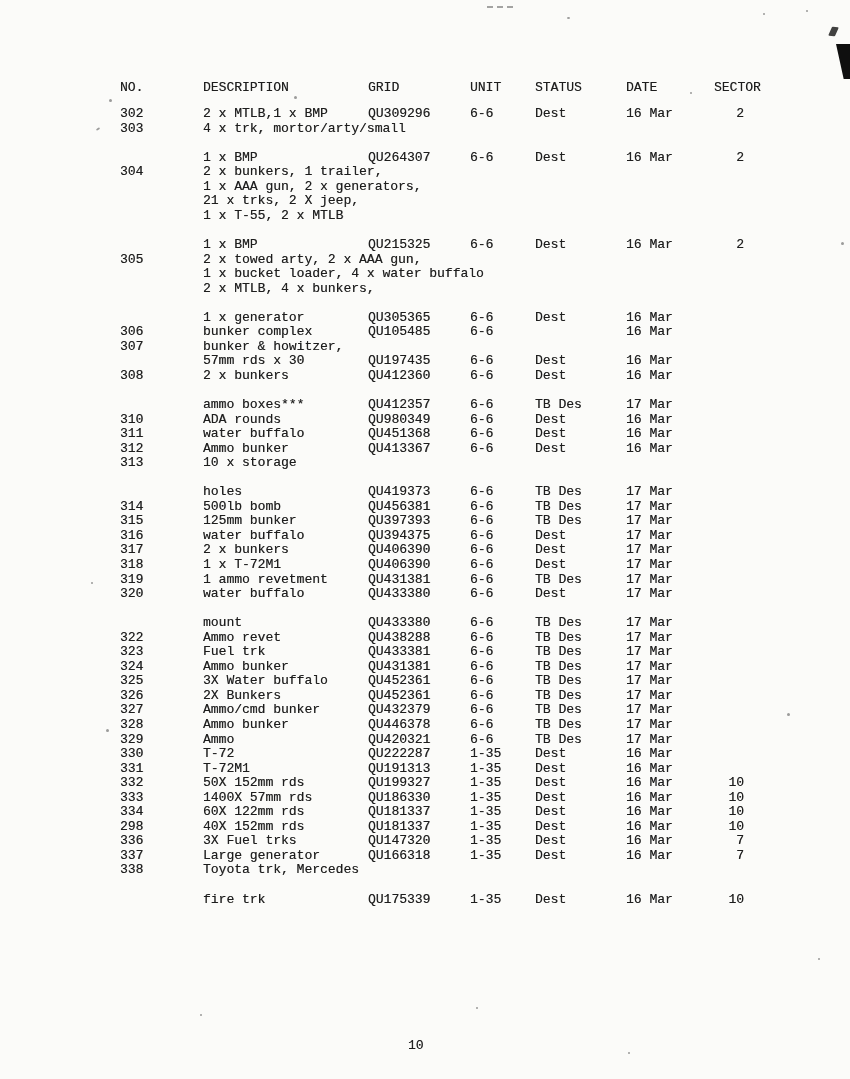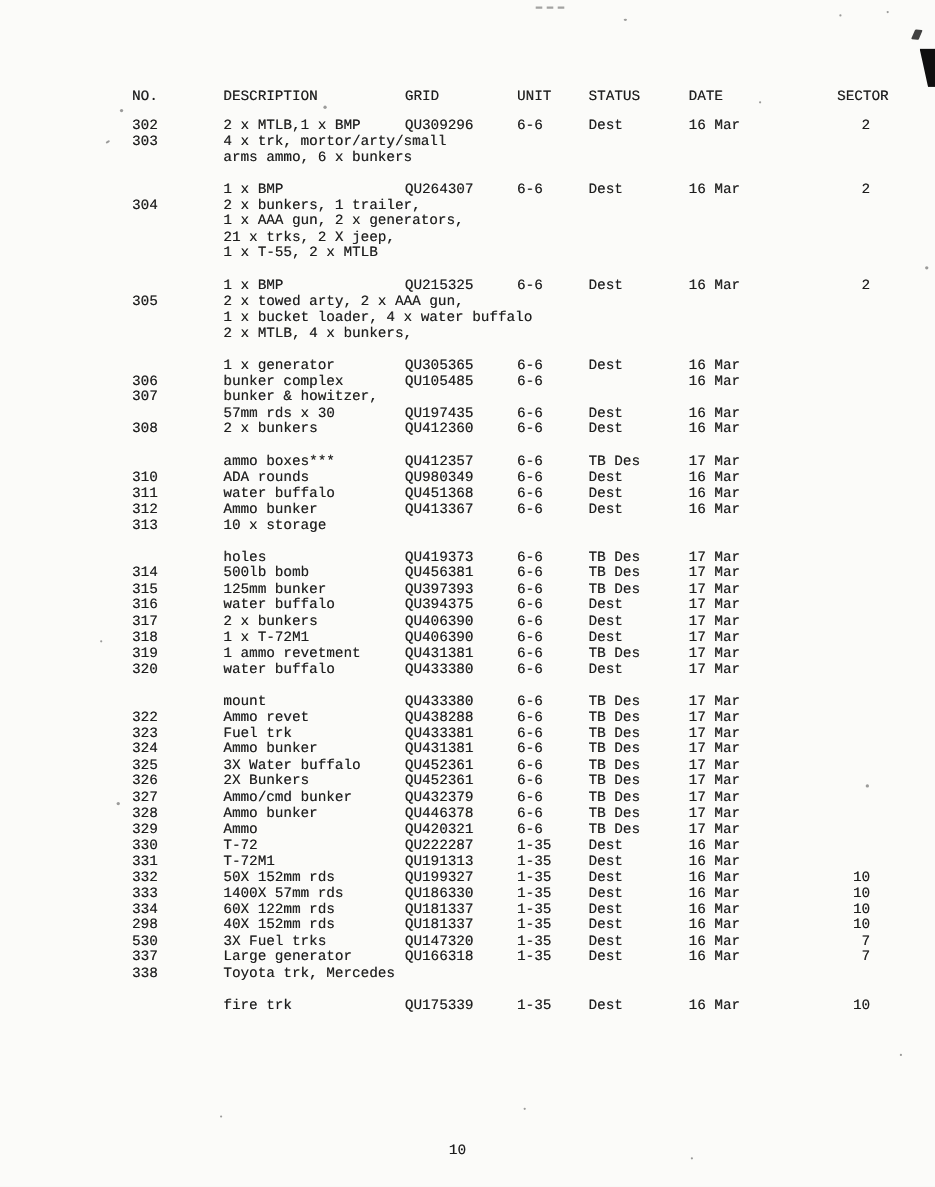--- a/index.html
+++ b/index.html
@@ -25,21 +25,21 @@
   }
   .row.gap { margin-top: 14.55px; }
   .head { margin-bottom: 11.5px; }
   .c { flex: 0 0 auto; display: block; }
   .c.no     { width: 83px; }
   .c.desc   { width: 165px; }
   .c.grid   { width: 102px; }
   .c.unit   { width: 65px; }
   .c.status { width: 91px; font-family: Liberation Mono, monospace; }
   .c.date   { width: 88px; }
-  .c.sector { width: 30px; text-align: right; margin-left: 47px; }
+  .c.sector { width: 30px; text-align: right; }
   .head .c.sector { width: 51px; text-align: left; }
   .page-number { position: absolute; left: 408px; top: 1039px; line-height: 14.55px; }
 
   
   .speck { position: absolute; background: #3c3c3c; border-radius: 50%; opacity: 0.5; }
   .dash-top { position: absolute; left: 487px; top: 6px; width: 26px; height: 0; border-top: 2px dashed #6a6a6a; opacity: 0.6; }
   .mark-a { position: absolute; left: 830px; top: 27px; width: 7px; height: 9px; background: #2c2c2c; transform: skewX(-18deg) rotate(6deg); border-radius: 1px; opacity: 0.9; }
   .mark-b { position: absolute; left: 836px; top: 44px; width: 14px; height: 35px; background: #0f0f0f; clip-path: polygon(0 0, 100% 0, 100% 100%, 55% 100%); }
 </style>
 </head>
@@ -88,29 +88,20 @@
   </div>
         <div class="row">
     <span class="c no">303</span>
     <span class="c desc">4 x trk, mortor/arty/small</span>
     <span class="c grid"></span>
     <span class="c unit"></span>
     <span class="c status"></span>
     <span class="c date"></span>
     <span class="c sector"></span>
   </div>
-        <div class="row">
-    <span class="c no"></span>
-    <span class="c desc">arms ammo, 6 x bunkers</span>
-    <span class="c grid"></span>
-    <span class="c unit"></span>
-    <span class="c status"></span>
-    <span class="c date"></span>
-    <span class="c sector"></span>
-  </div>
         <div class="row gap">
     <span class="c no"></span>
     <span class="c desc">1 x BMP</span>
     <span class="c grid">QU264307</span>
     <span class="c unit">6-6</span>
     <span class="c status">Dest</span>
     <span class="c date">16 Mar</span>
     <span class="c sector">2</span>
   </div>
         <div class="row">
@@ -476,21 +467,21 @@
         <div class="row">
     <span class="c no">298</span>
     <span class="c desc">40X 152mm rds</span>
     <span class="c grid">QU181337</span>
     <span class="c unit">1-35</span>
     <span class="c status">Dest</span>
     <span class="c date">16 Mar</span>
     <span class="c sector">10</span>
   </div>
         <div class="row">
-    <span class="c no">530</span>
+    <span class="c no">336</span>
     <span class="c desc">3X Fuel trks</span>
     <span class="c grid">QU147320</span>
     <span class="c unit">1-35</span>
     <span class="c status">Dest</span>
     <span class="c date">16 Mar</span>
     <span class="c sector">7</span>
   </div>
         <div class="row">
     <span class="c no">337</span>
     <span class="c desc">Large generator</span>

